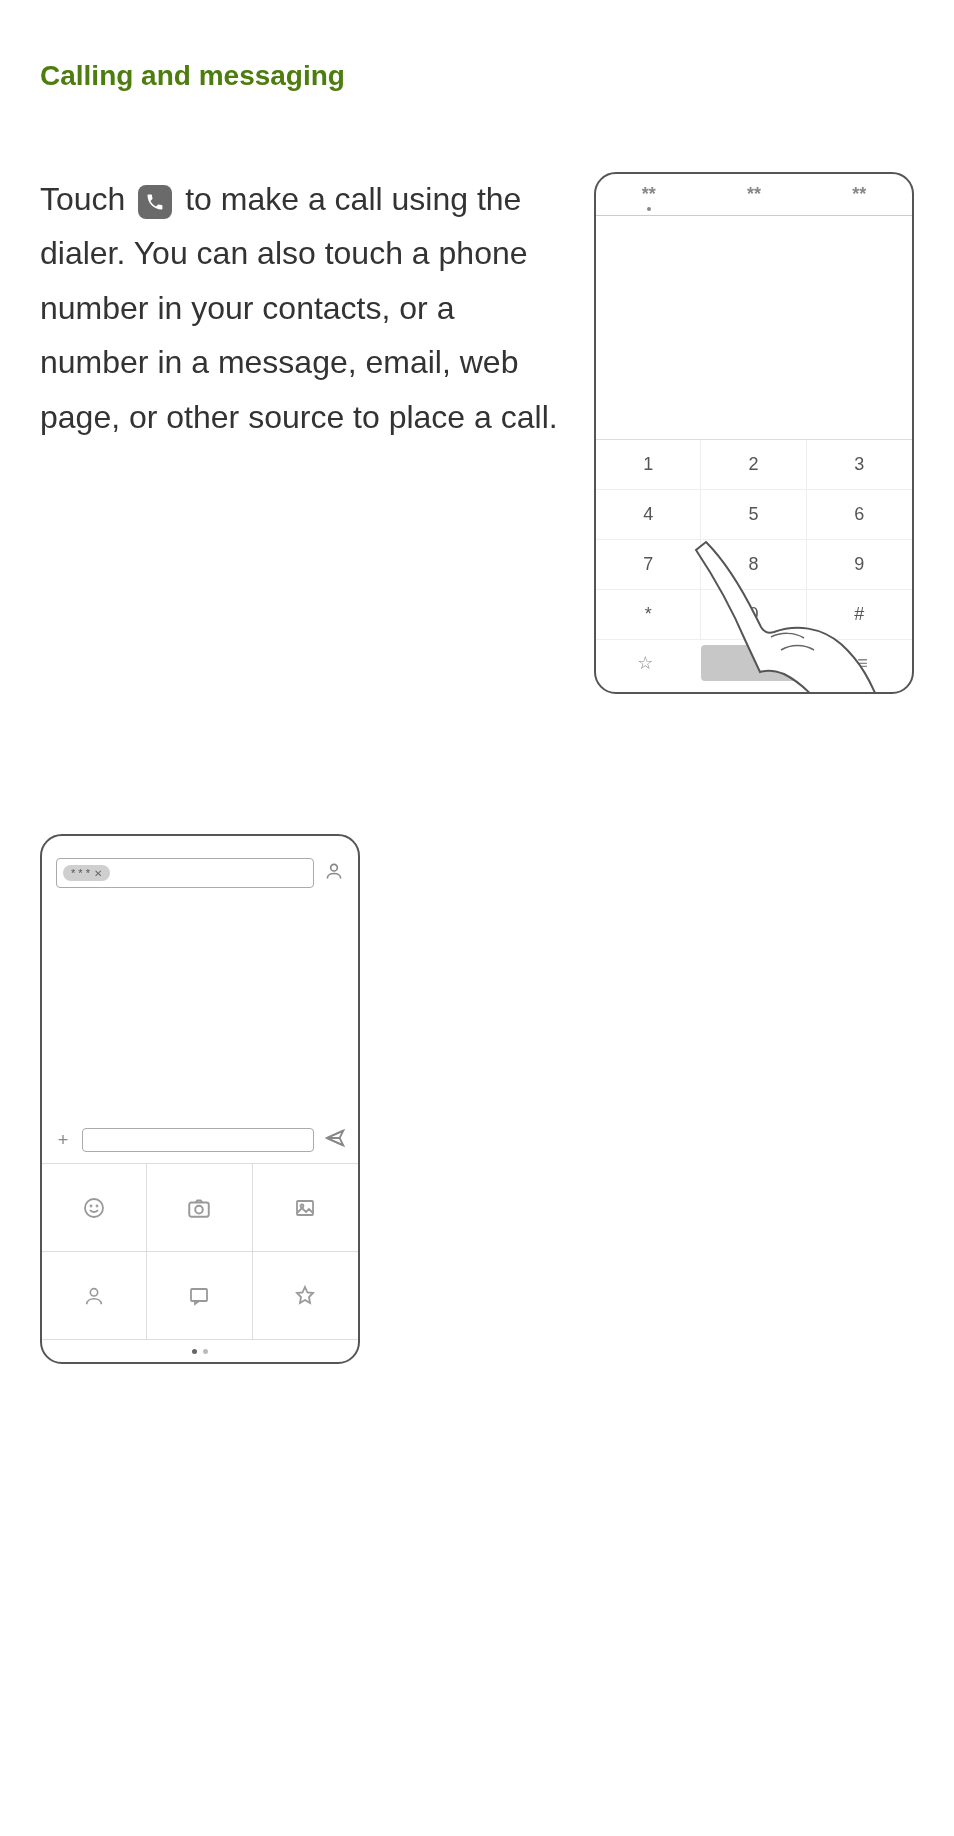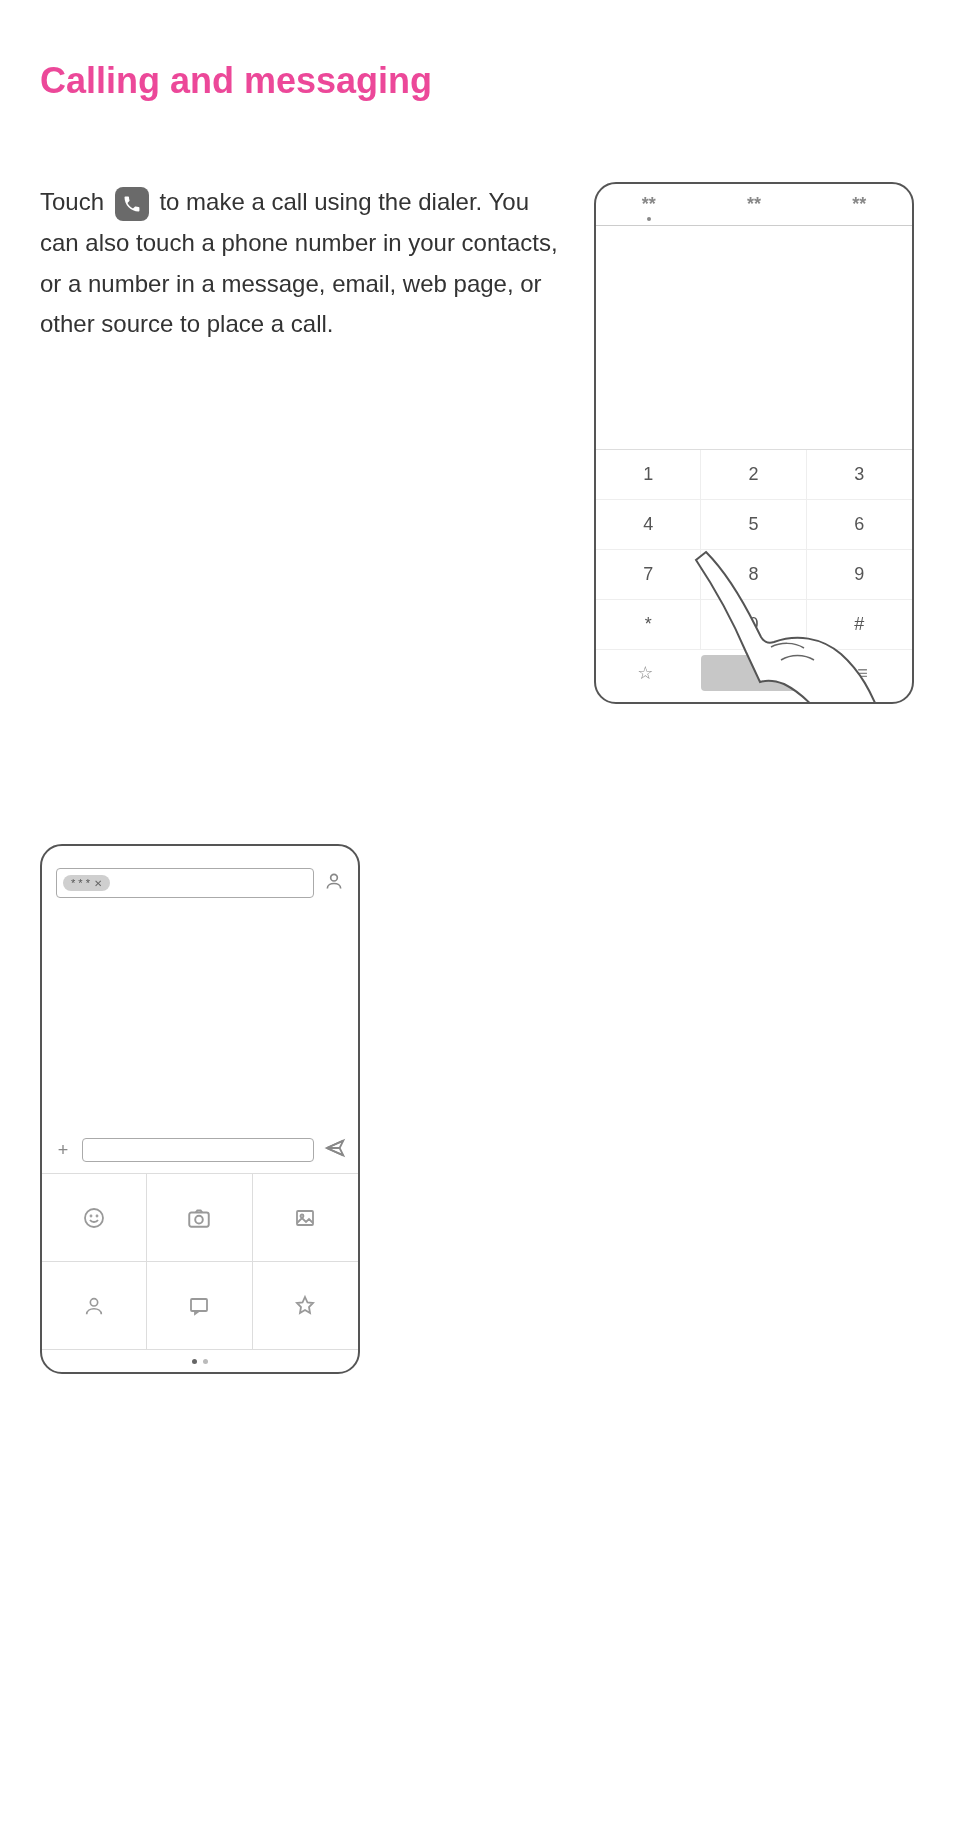--- a/index.html
+++ b/index.html
@@ -5,34 +5,34 @@
   * { box-sizing: border-box; margin: 0; padding: 0; }
   body {
     width: 954px;
     height: 1836px;
     background: #ffffff;
     font-family: -apple-system, "Segoe UI", Arial, sans-serif;
     color: #333;
     padding: 60px 40px;
   }
   .page-title {
-    font-size: 36px;
+    font-size: 28px;
     font-weight: 700;
-    color: #ec4899;
+    color: #4d7c0f;
     margin-bottom: 80px;
   }
   .section {
     display: flex;
     gap: 30px;
     margin-bottom: 140px;
     align-items: flex-start;
   }
   .text-col {
     flex: 1;
-    font-size: 24px;
+    font-size: 32px;
     line-height: 1.7;
     color: #333;
   }
   .inline-icon {
     display: inline-flex;
     align-items: center;
     justify-content: center;
     width: 34px;
     height: 34px;
     background: #6a6a6a;

